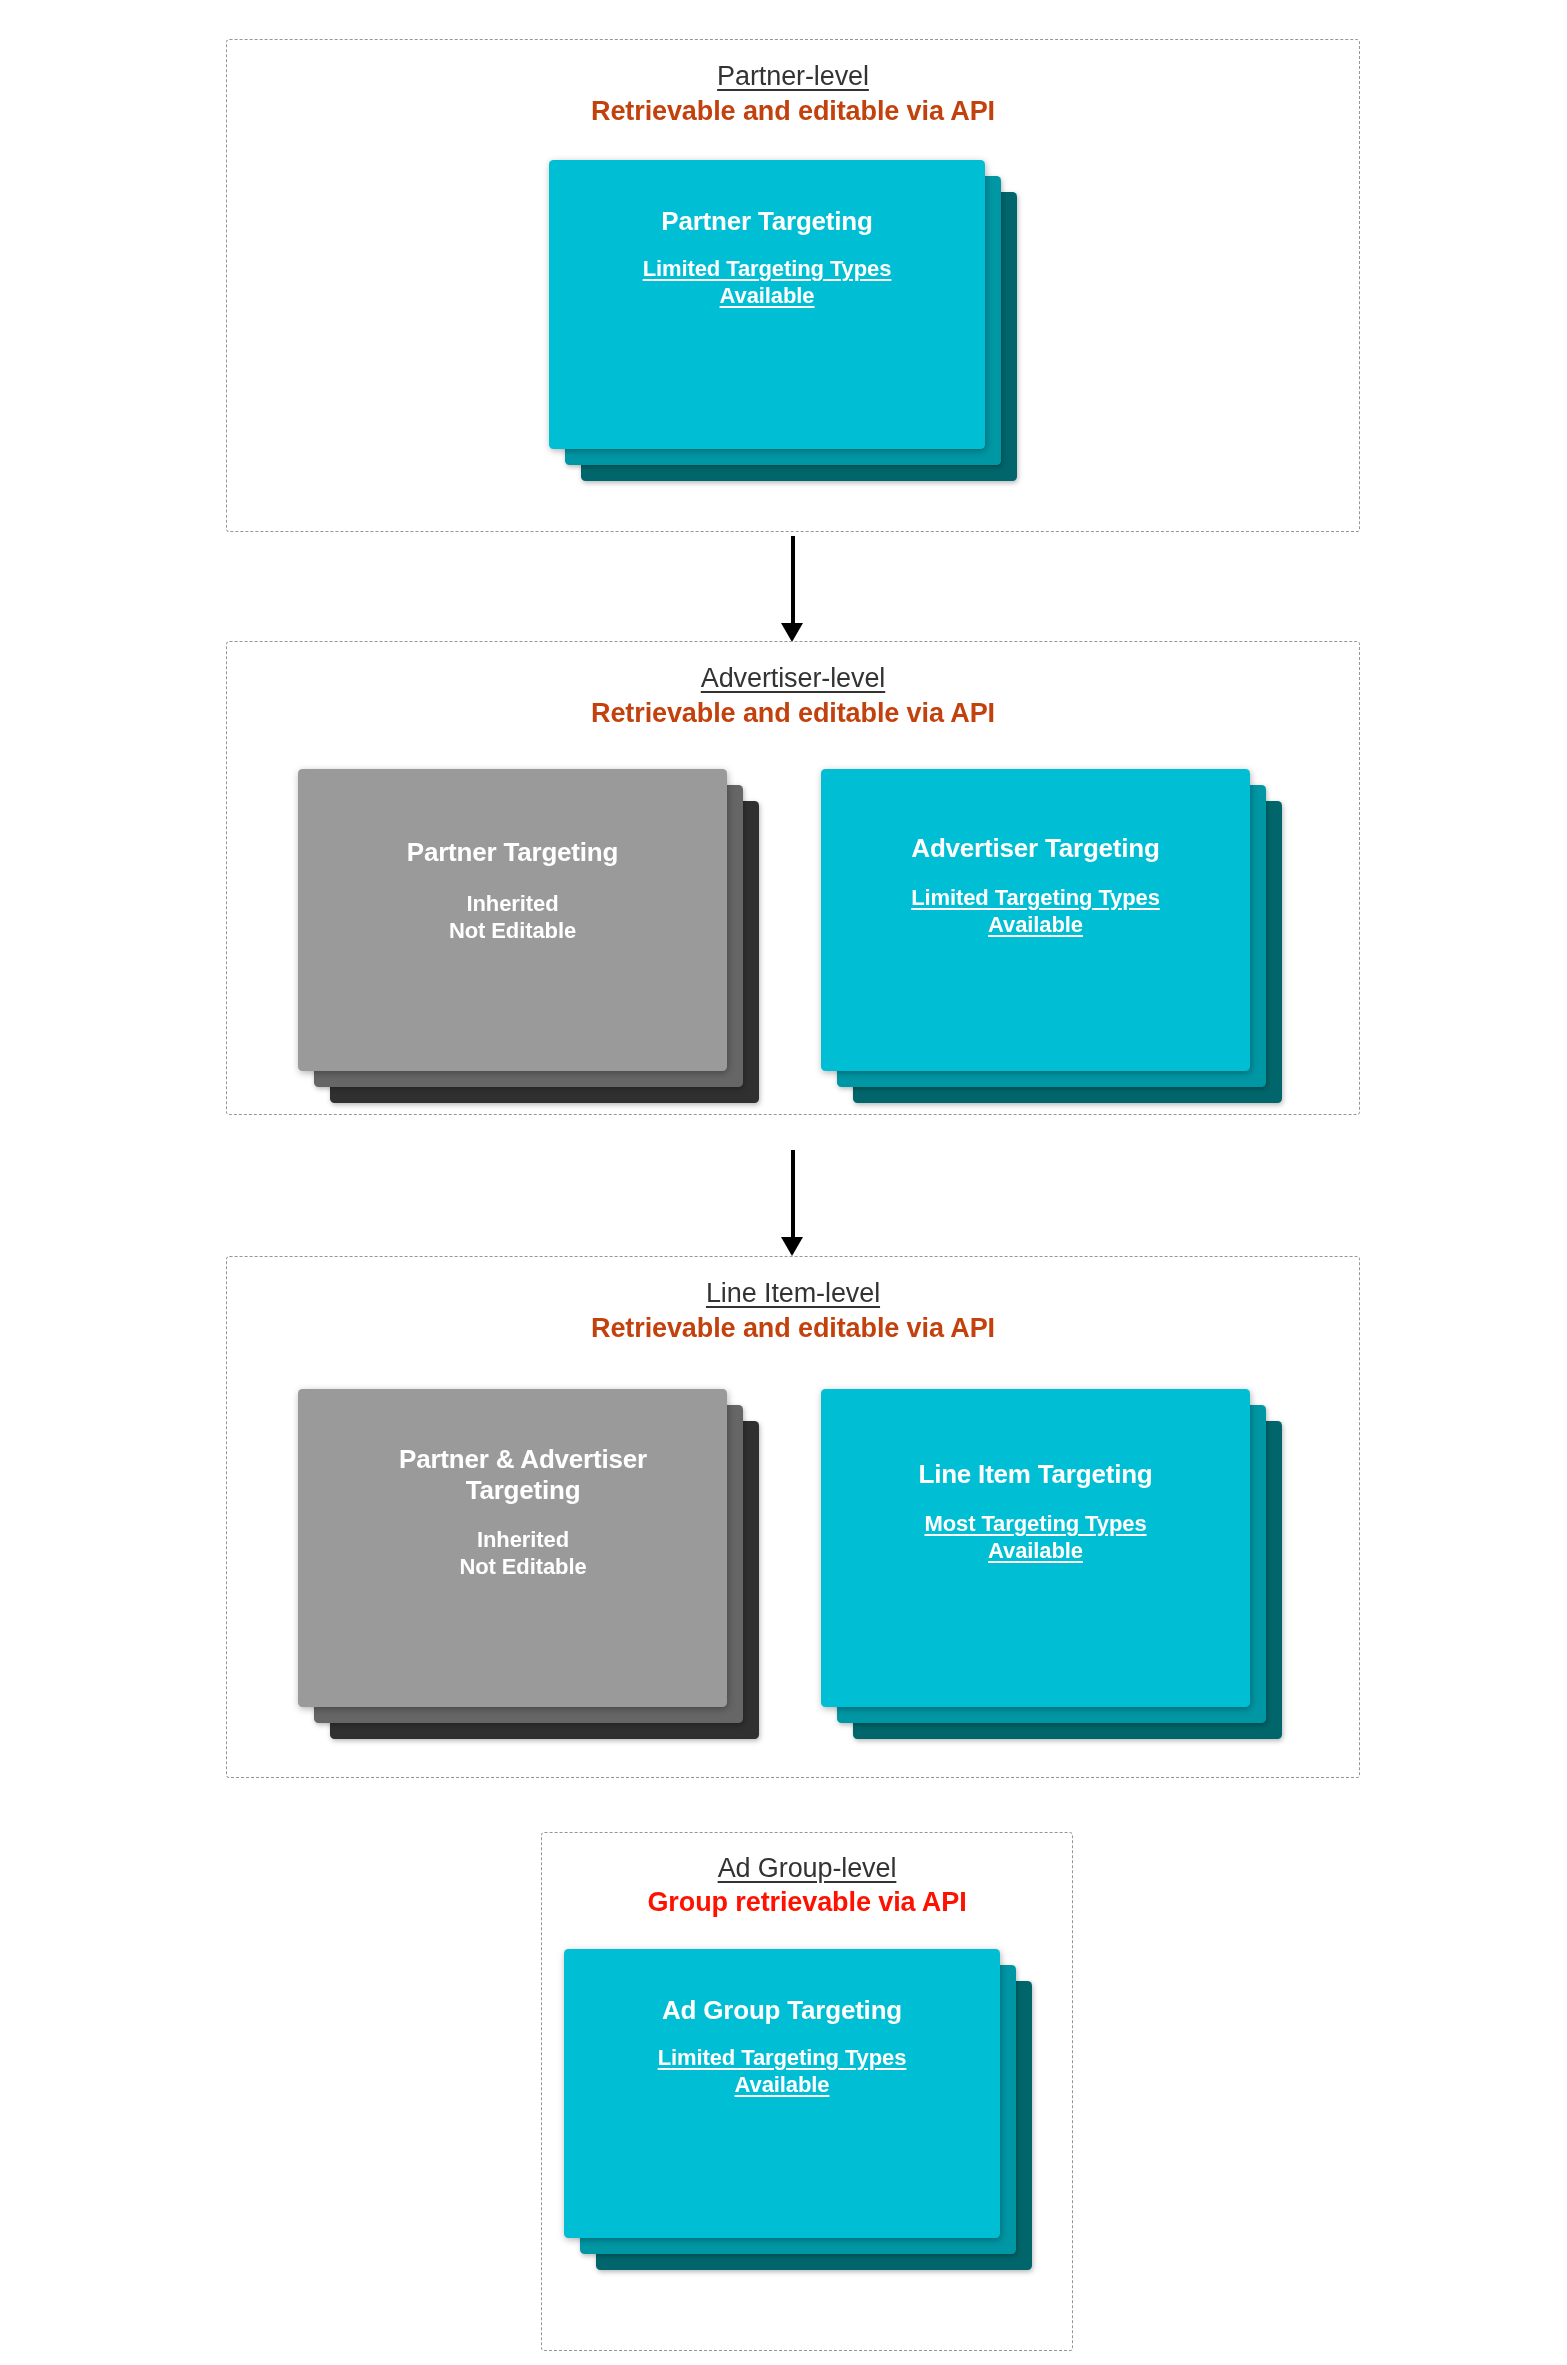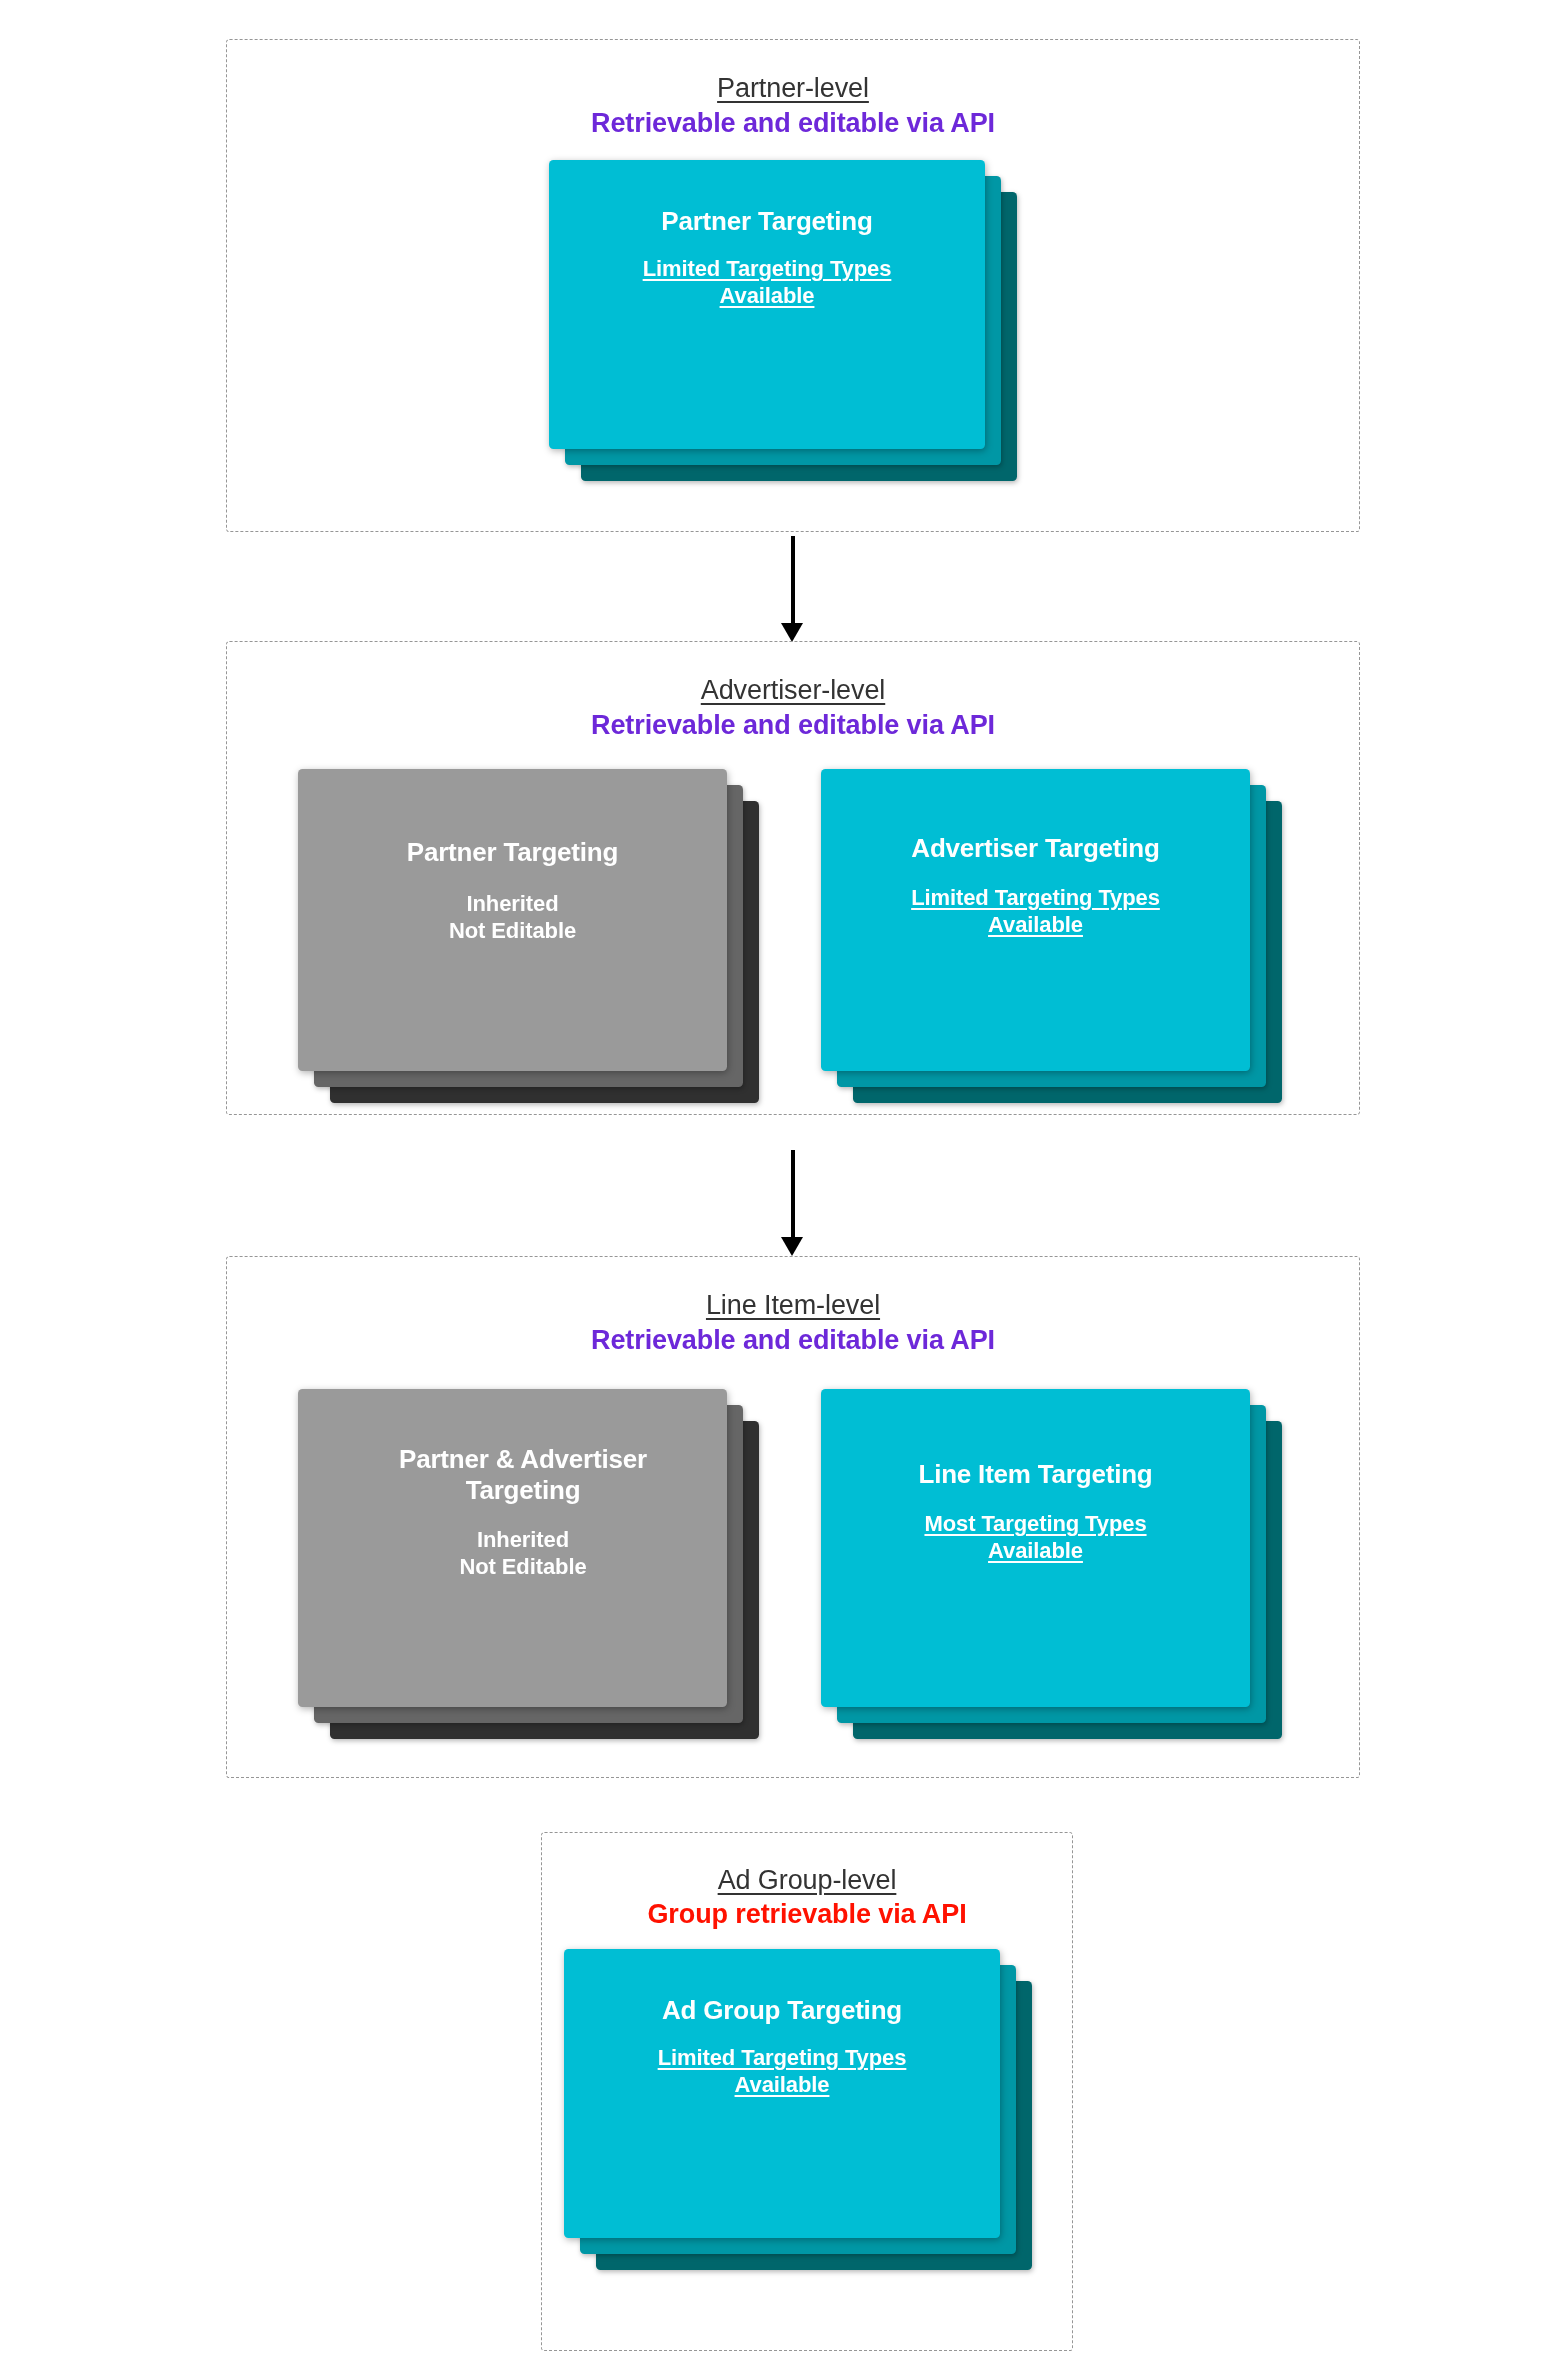--- a/index.html
+++ b/index.html
@@ -36,28 +36,27 @@
 
   .level-title {
     display: inline-block;
     font-size: 27px;
     font-weight: 400;
     color: #333333;
     text-decoration: underline;
     text-underline-offset: 3.6px;
     line-height: 1.18;
     letter-spacing: -0.1px;
-    margin-top: 12px;
   }
 
   .level-subtitle {
     display: block;
     font-size: 27px;
     font-weight: 700;
-    color: #6d28d9;
+    color: #c2410c;
     line-height: 1.18;
     margin-top: 2.7px;
     letter-spacing: -0.1px;
   }
   .level-subtitle.danger { color: #ff1100; }
 
   
   .card-stack {
     position: absolute;
   }

